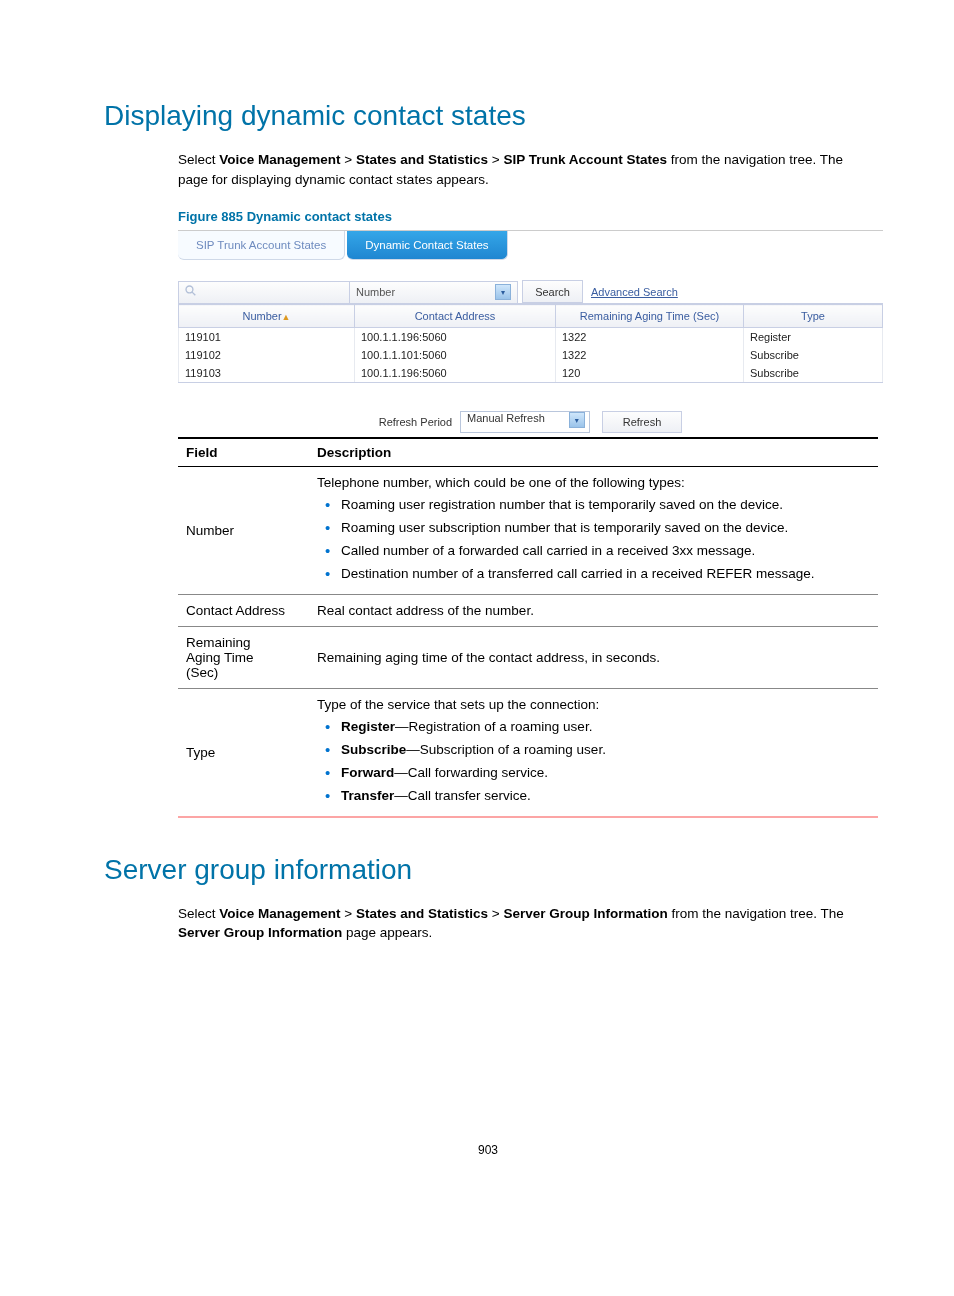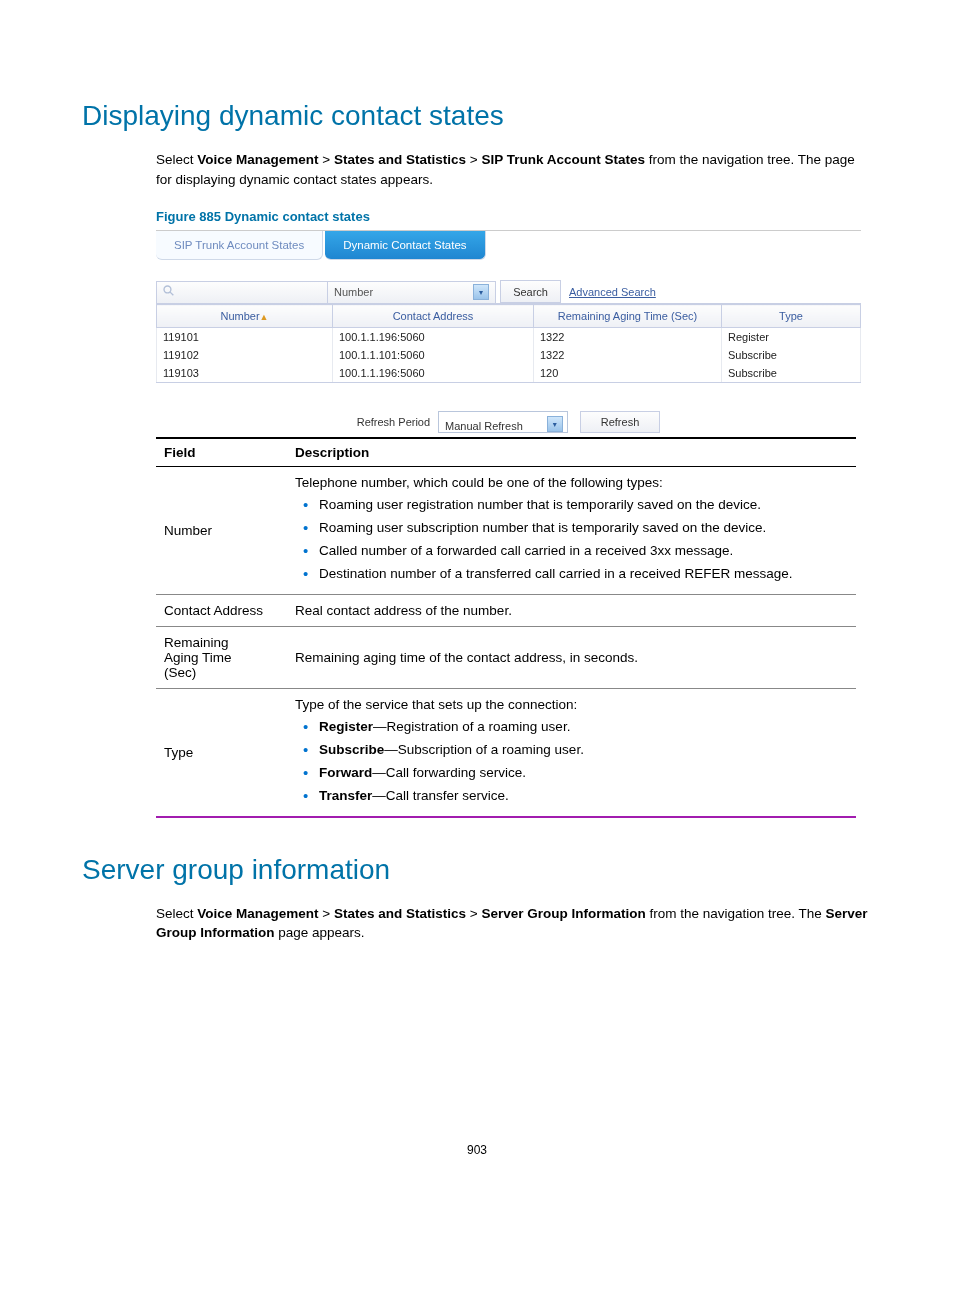--- a/index.html
+++ b/index.html
@@ -5,22 +5,21 @@
   body {
     margin: 0;
     padding: 0;
     font-family: Arial, sans-serif;
     font-size: 13px;
     color: #000;
     background: #fff;
     width: 954px;
   }
   .page {
-    padding: 100px 82px 60px 36px;
-    margin-left: 46px;
+    padding: 100px 82px 60px 104px;
   }
   h1 {
     font-family: Arial, sans-serif;
     font-weight: normal;
     color: #0073a8;
     font-size: 28px;
     margin: 0 0 18px 0;
   }
   .body-text {
     margin-left: 74px;
@@ -163,21 +162,21 @@
     margin-top: 28px;
     font-size: 11px;
     color: #333;
   }
   .rf-select {
     border: 1px solid #b9c6dc;
     background: #fff;
     height: 20px;
     padding: 0 4px 0 6px;
     display: flex;
-    align-items: flex-end;
+    align-items: flex-start;
     gap: 24px;
   }
   
   .desc-table {
     margin-left: 74px;
     margin-top: 4px;
     width: 700px;
     border-collapse: collapse;
     font-family: Arial, sans-serif;
     font-size: 13.5px;
@@ -188,21 +187,21 @@
     text-align: left;
     padding: 6px 8px;
     font-weight: bold;
   }
   .desc-table tbody td {
     border-bottom: 1px solid #888;
     padding: 8px;
     vertical-align: middle;
   }
   .desc-table tbody tr:last-child td {
-    border-bottom: 2px solid #a21caf;
+    border-bottom: 2px solid #fca5a5;
   }
   .desc-table td.fieldcell {
     width: 115px;
     vertical-align: middle;
   }
   ul.blue {
     margin: 4px 0 0 0;
     padding-left: 24px;
   }
   ul.blue li {

